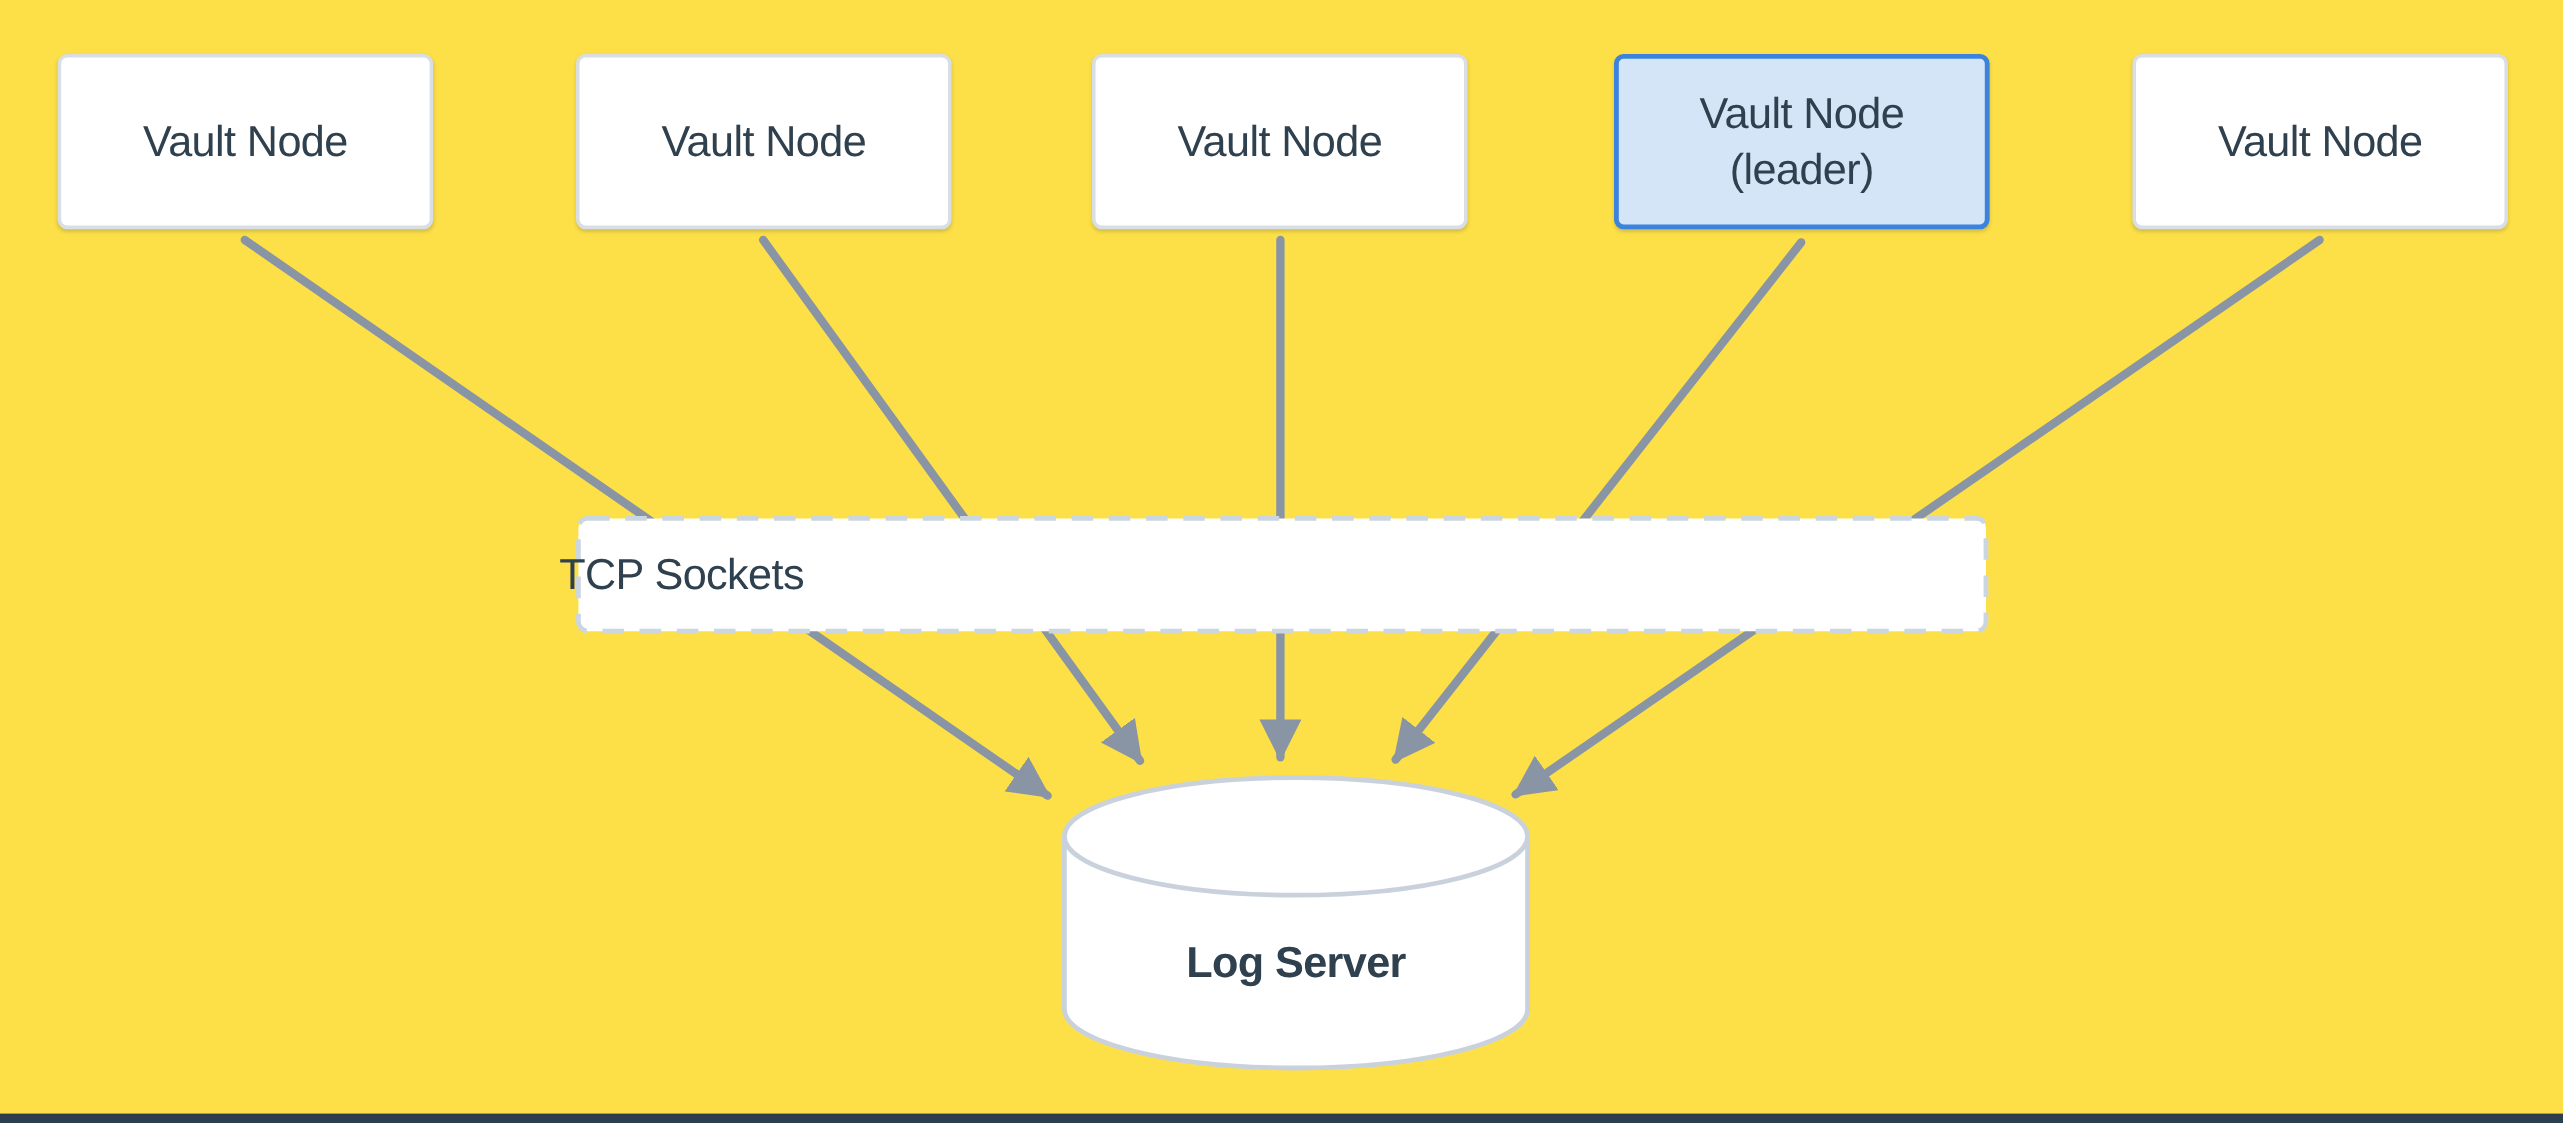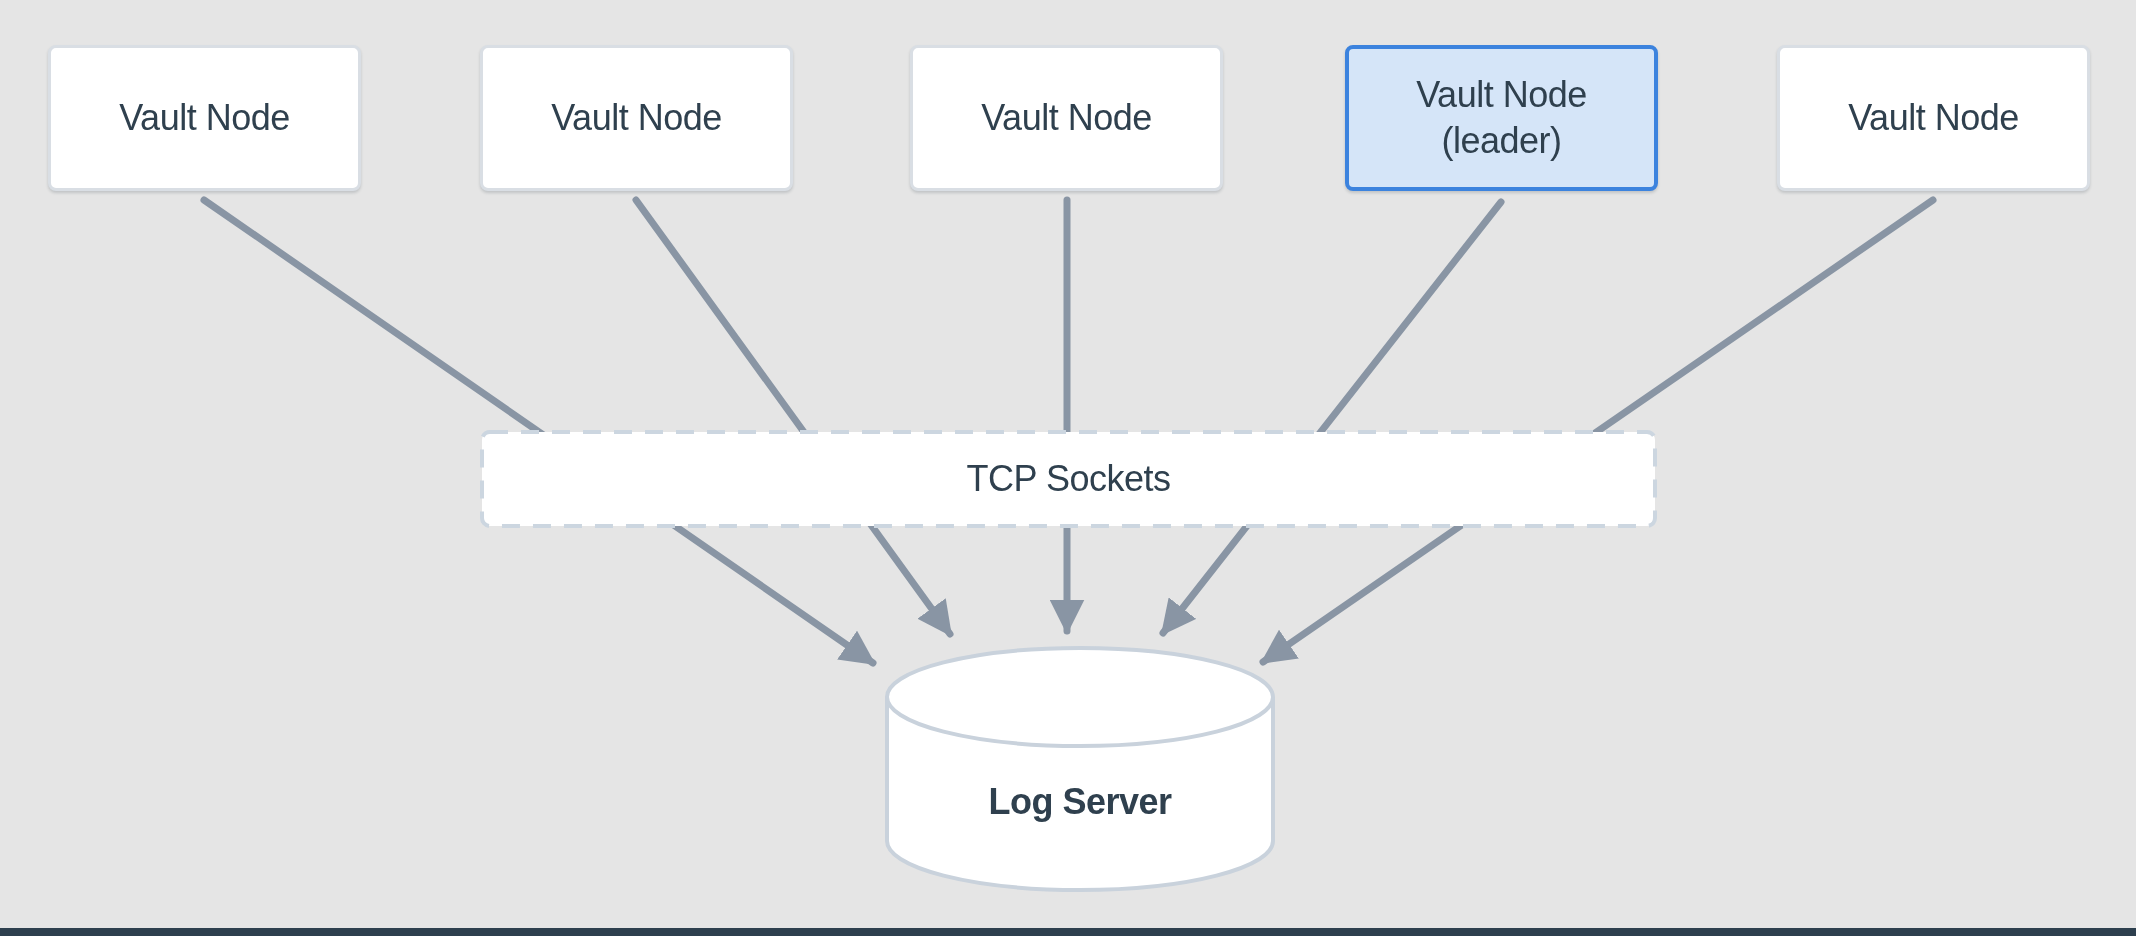--- a/index.html
+++ b/index.html
@@ -9,21 +9,21 @@
   body {
     width: 2136px;
     height: 936px;
     overflow: hidden;
     font-family: "Liberation Sans", sans-serif;
   }
   .stage {
     position: relative;
     width: 2136px;
     height: 936px;
-    background: #e5e5e5;
+    background: #fde047;
   }
   .connector-layer {
     position: absolute;
     left: 0;
     top: 0;
     width: 2136px;
     height: 936px;
   }
   .node-box {
     position: absolute;
@@ -50,27 +50,26 @@
   .bus-label,
   .datastore-label {
     font-size: 36px;
     letter-spacing: -0.5px;
     color: #2f404e;
     line-height: 46px;
     white-space: nowrap;
   }
   .bus-label-wrap {
     position: absolute;
-    left: 482px;
+    left: 466px;
     top: 432px;
     width: 1173px;
     height: 94px;
     display: flex;
     align-items: center;
-    justify-content: center;
   }
   .datastore-label-wrap {
     position: absolute;
     left: 887px;
     top: 772px;
     width: 386px;
     height: 60px;
     display: flex;
     align-items: center;
     justify-content: center;

